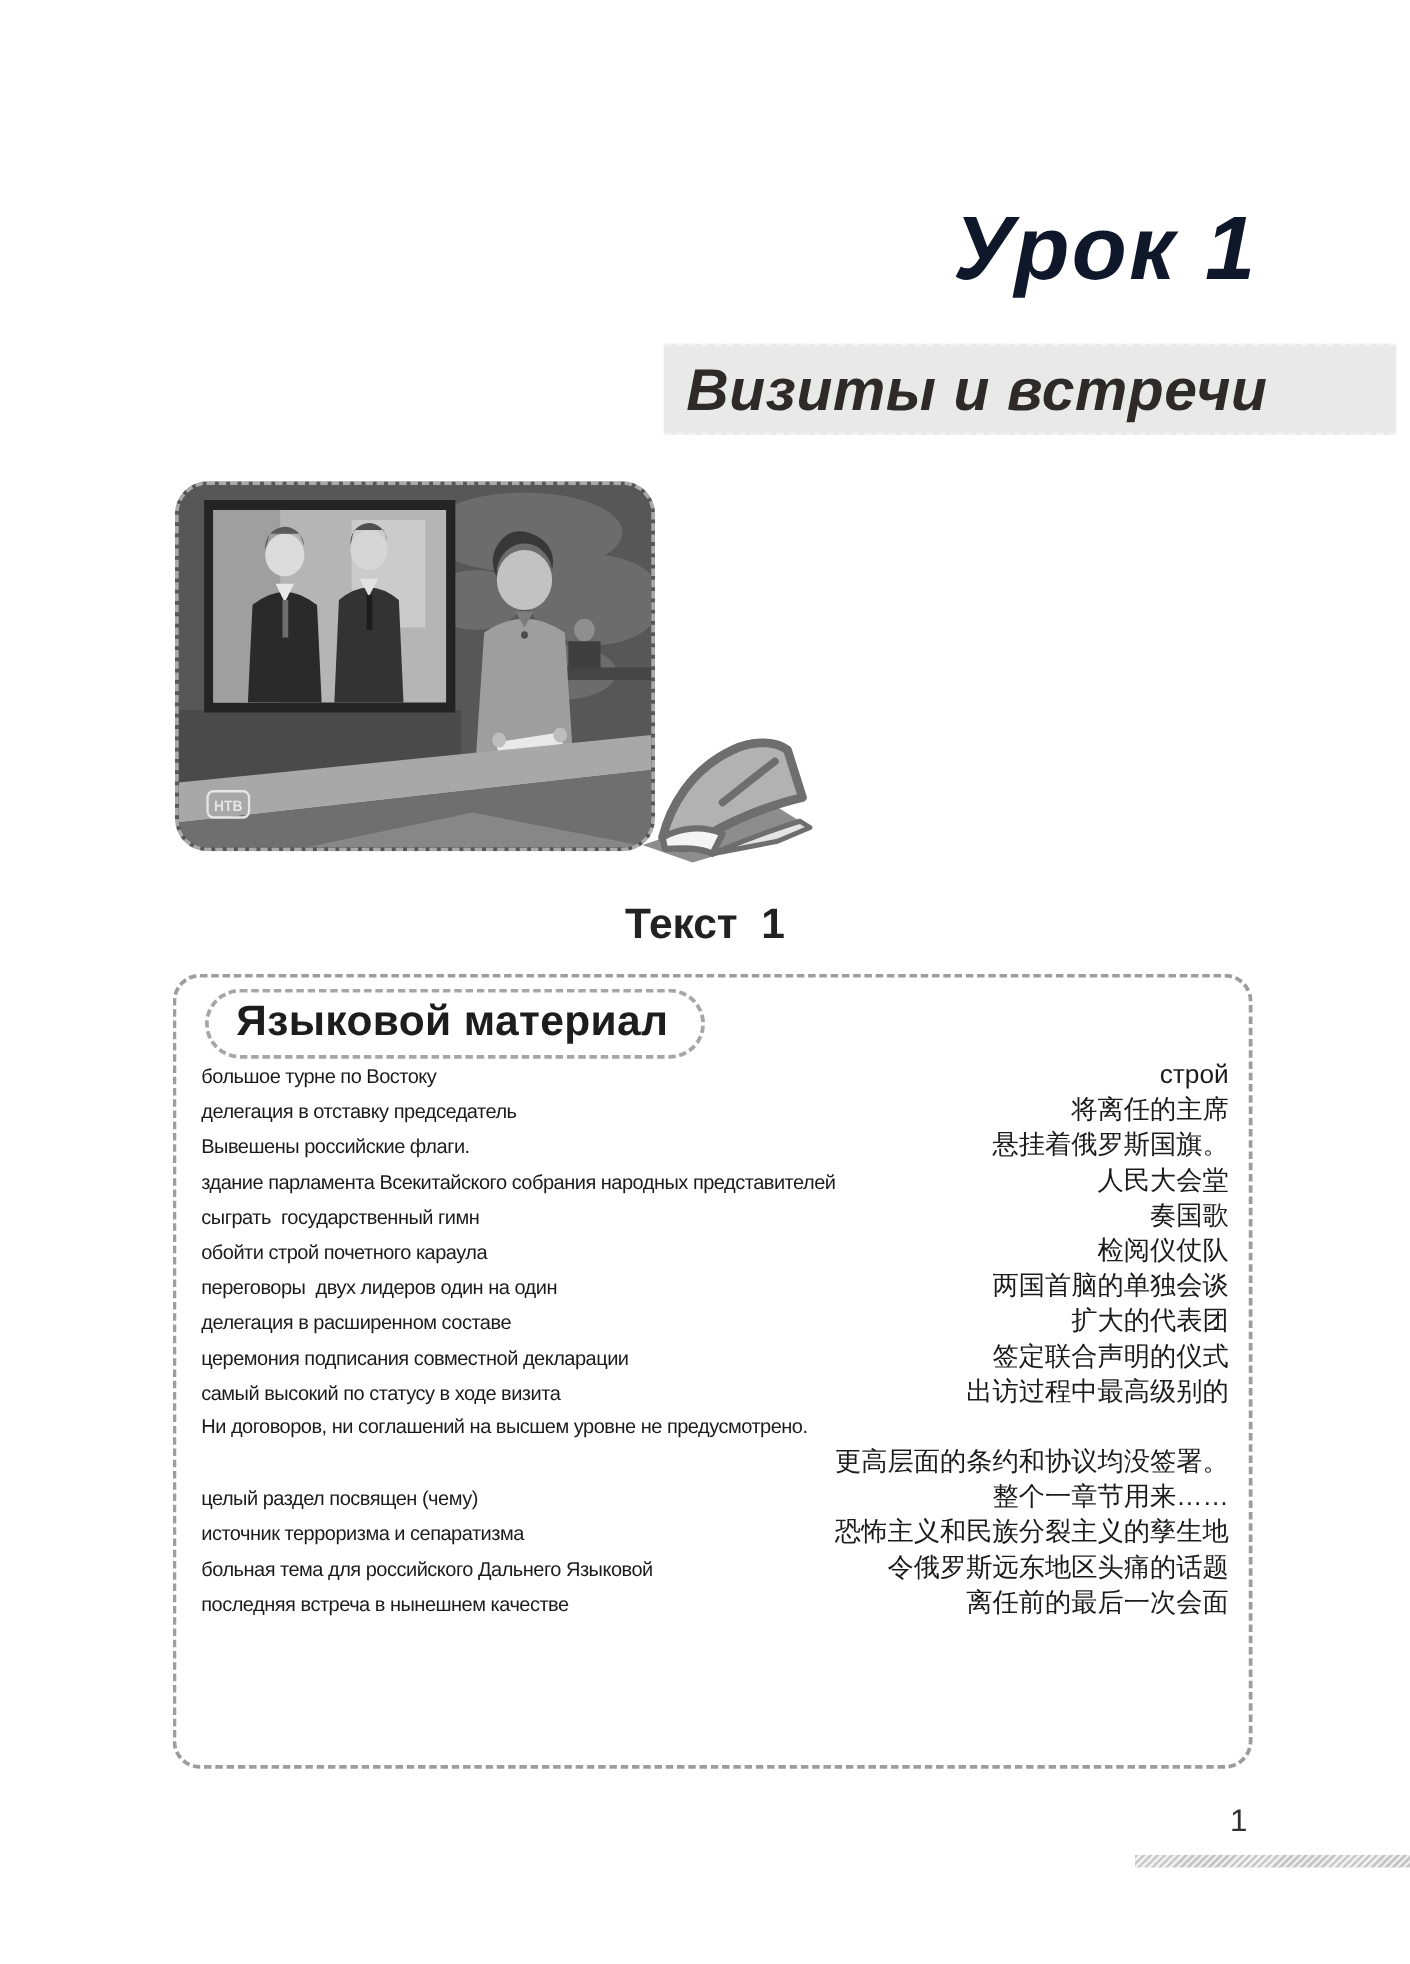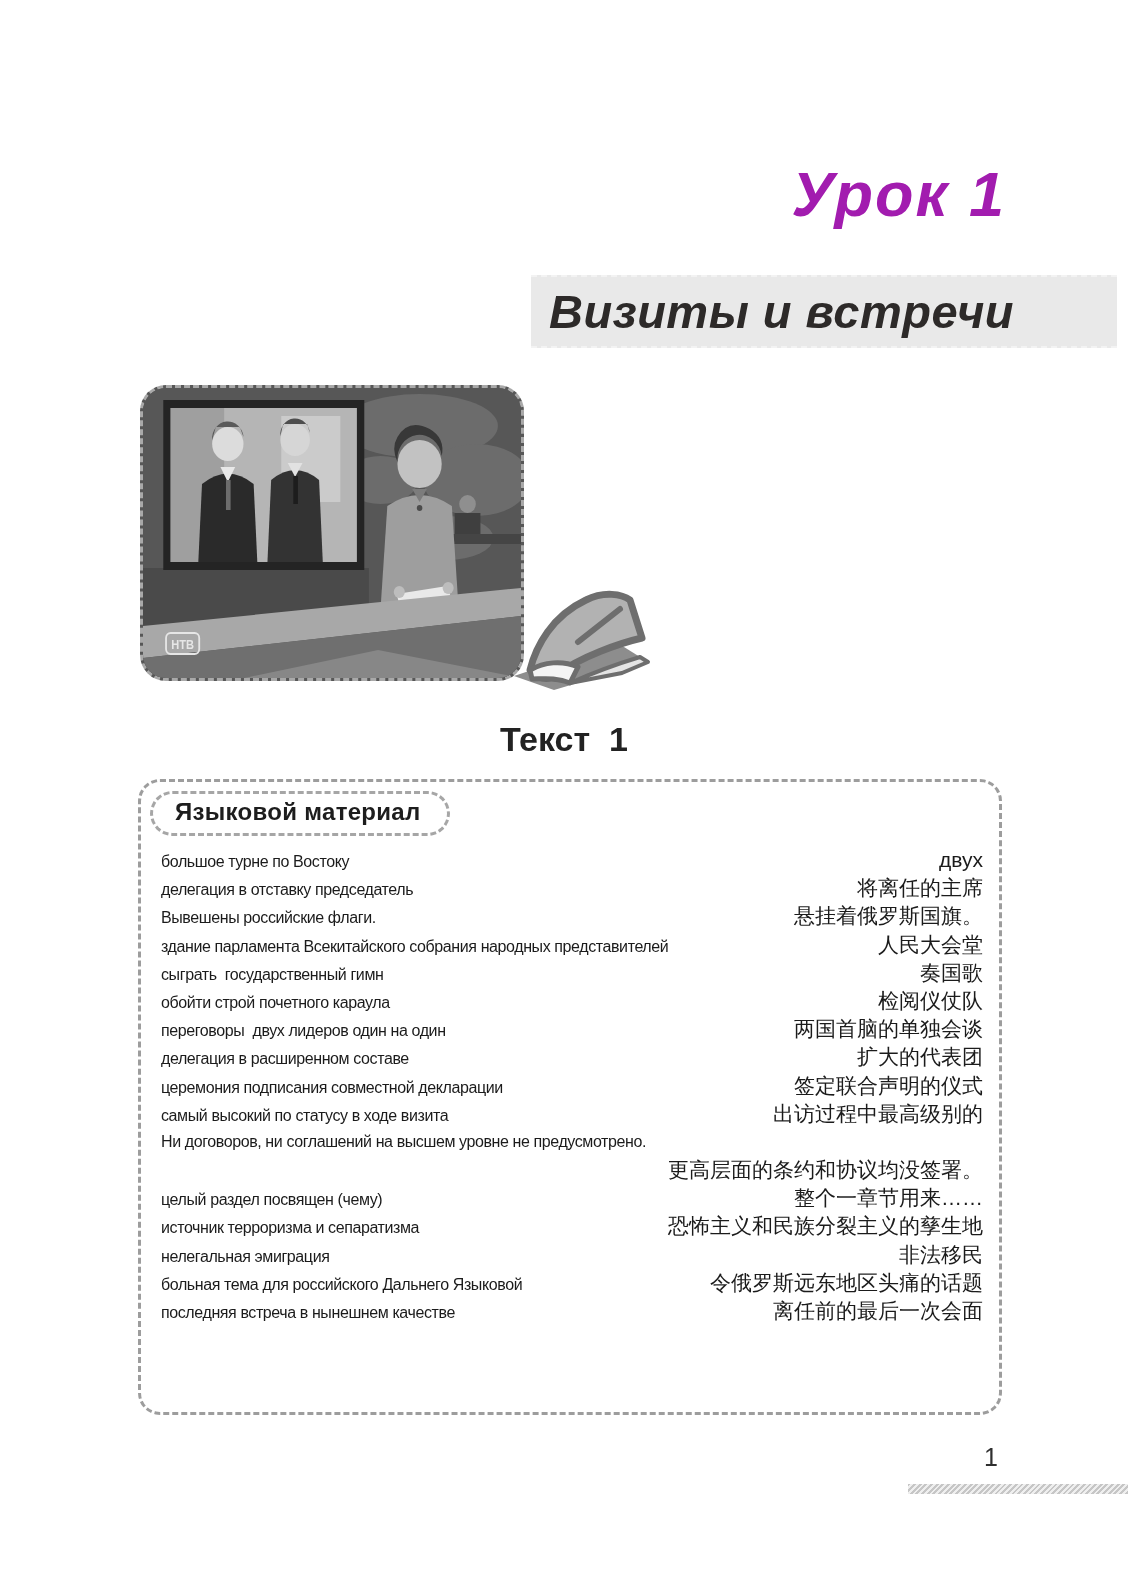--- a/index.html
+++ b/index.html
@@ -5,22 +5,22 @@
   html,body { margin:0; padding:0; background:#fff; }
   .page {
     position:relative; width:1128px; height:1571px; background:#ffffff;
     overflow:hidden; font-family:"Liberation Sans", "DejaVu Sans", sans-serif;
     color:#1b1b1b;
   }
 
   
   .lesson-title {
     position:absolute; top:158px; right:122px;
-    font-size:63px; font-weight:bold; font-style:italic;
-    color:#a21caf; letter-spacing:2px; white-space:pre;
+    font-size:72px; font-weight:bold; font-style:italic;
+    color:#0f172a; letter-spacing:2px; white-space:pre;
   }
 
   
   .banner {
     position:absolute; top:275px; left:531px; width:586px; height:73px;
     background:#e9e9e9; box-sizing:border-box;
     display:flex; align-items:center; padding-left:18px;
     border-top:2px dashed #f3f3f3; border-bottom:2px dashed #f3f3f3;
   }
   .banner-text {
@@ -48,24 +48,24 @@
     font-size:34px; font-weight:bold; color:#222; white-space:pre;
   }
 
   
   .vocab-box {
     position:absolute; top:779px; left:138px; width:864px; height:636px;
     border:3px dashed #9d9d9d; border-radius:22px; box-sizing:border-box;
     background:#fff;
   }
   .vocab-label {
-    position:absolute; top:9px; left:9px;
+    position:absolute; top:9px; left:23px;
     border:3px dashed #a6a6a6; border-radius:40px;
     padding:4px 26px 7px 22px;
-    font-size:24px; font-weight:bold; color:#1d1d1d; letter-spacing:0.3px;
+    font-size:34px; font-weight:bold; color:#1d1d1d; letter-spacing:0.3px;
     background:#fff; white-space:pre;
   }
   .vocab-list {
     position:absolute; top:64px; left:20px; right:16px;
   }
   .vocab-row {
     display:flex; justify-content:space-between; align-items:baseline;
     height:28.2px; line-height:28.2px;
   }
   .vocab-ru {
@@ -165,21 +165,21 @@
     </svg>
   </div>
 
   <div class="text-title">Текст  1</div>
 
   <div class="vocab-box">
     <div class="vocab-label">Языковой материал</div>
     <div class="vocab-list">
         <div class="vocab-row">
     <span class="vocab-ru">большое турне по Востоку</span>
-    <span class="vocab-zh">двух</span>
+    <span class="vocab-zh">строй</span>
   </div>
         <div class="vocab-row">
     <span class="vocab-ru">делегация в отставку председатель</span>
     <span class="vocab-zh">将离任的主席</span>
   </div>
         <div class="vocab-row">
     <span class="vocab-ru">Вывешены российские флаги.</span>
     <span class="vocab-zh">悬挂着俄罗斯国旗。</span>
   </div>
         <div class="vocab-row">
@@ -220,24 +220,20 @@
   </div>
         <div class="vocab-row">
     <span class="vocab-ru">целый раздел посвящен (чему)</span>
     <span class="vocab-zh">整个一章节用来……</span>
   </div>
         <div class="vocab-row">
     <span class="vocab-ru">источник терроризма и сепаратизма</span>
     <span class="vocab-zh">恐怖主义和民族分裂主义的孳生地</span>
   </div>
         <div class="vocab-row">
-    <span class="vocab-ru">нелегальная эмиграция</span>
-    <span class="vocab-zh">非法移民</span>
-  </div>
-        <div class="vocab-row">
     <span class="vocab-ru">больная тема для российского Дальнего Языковой</span>
     <span class="vocab-zh">令俄罗斯远东地区头痛的话题</span>
   </div>
         <div class="vocab-row">
     <span class="vocab-ru">последняя встреча в нынешнем качестве</span>
     <span class="vocab-zh">离任前的最后一次会面</span>
   </div>
       </div>
   </div>
 

